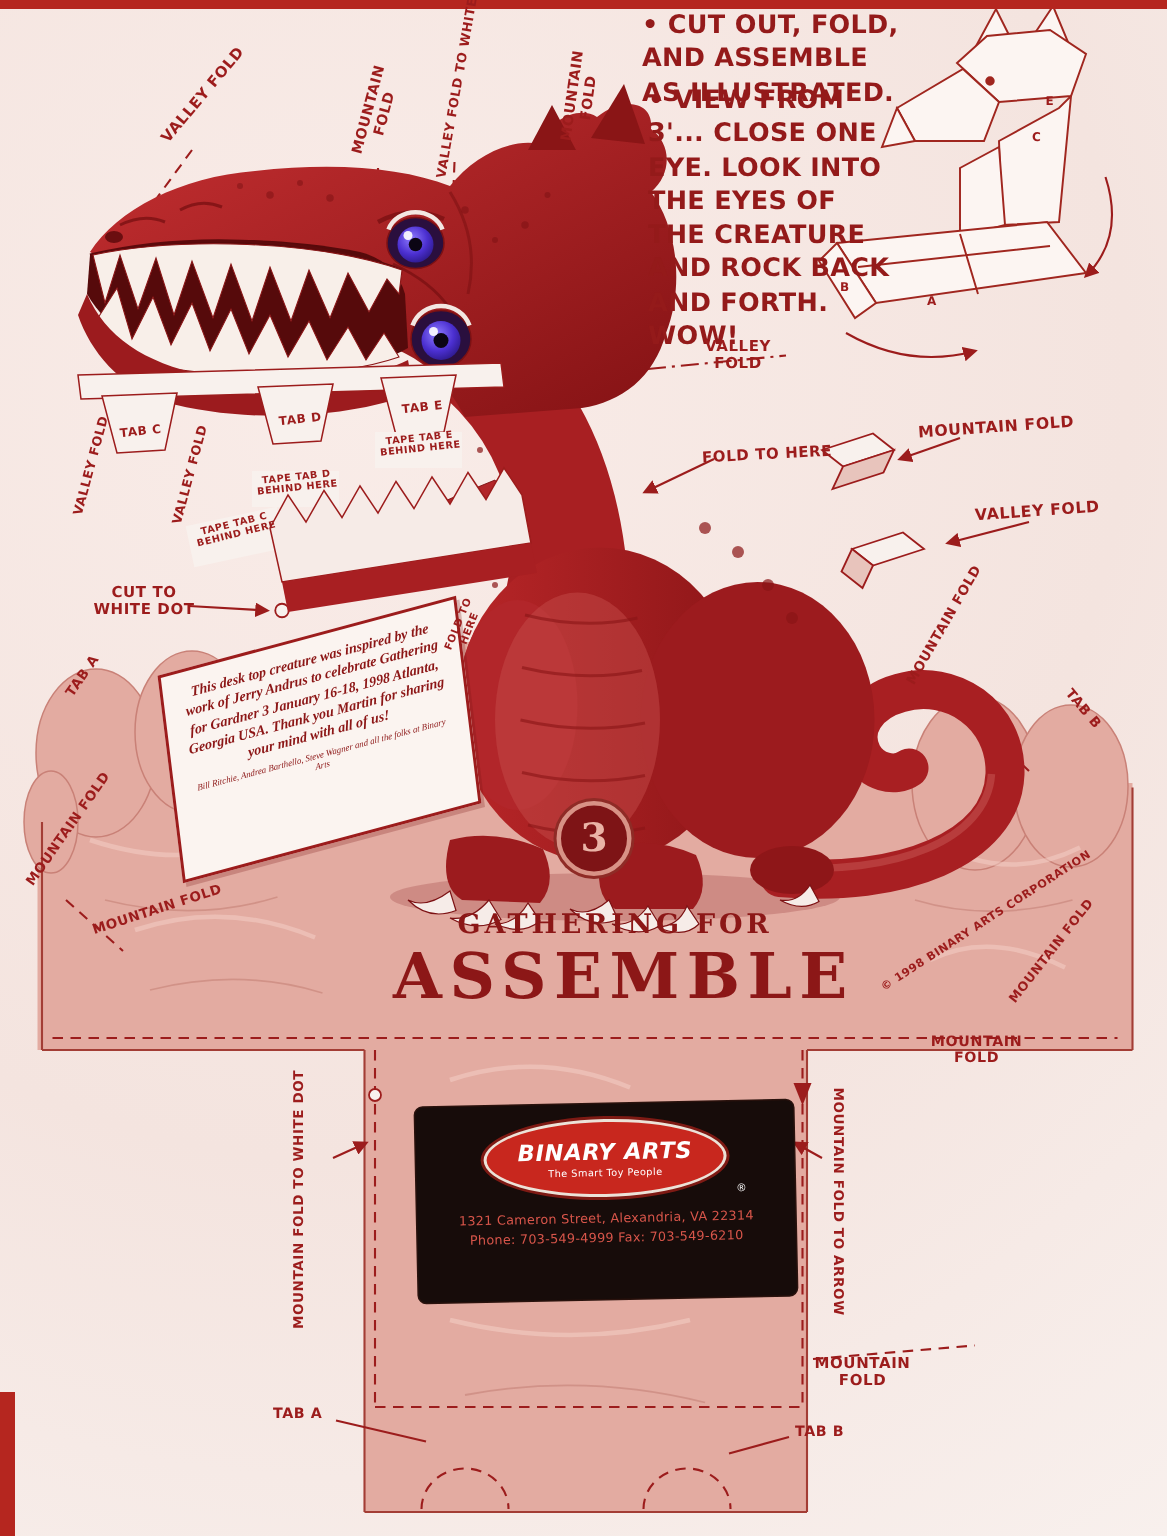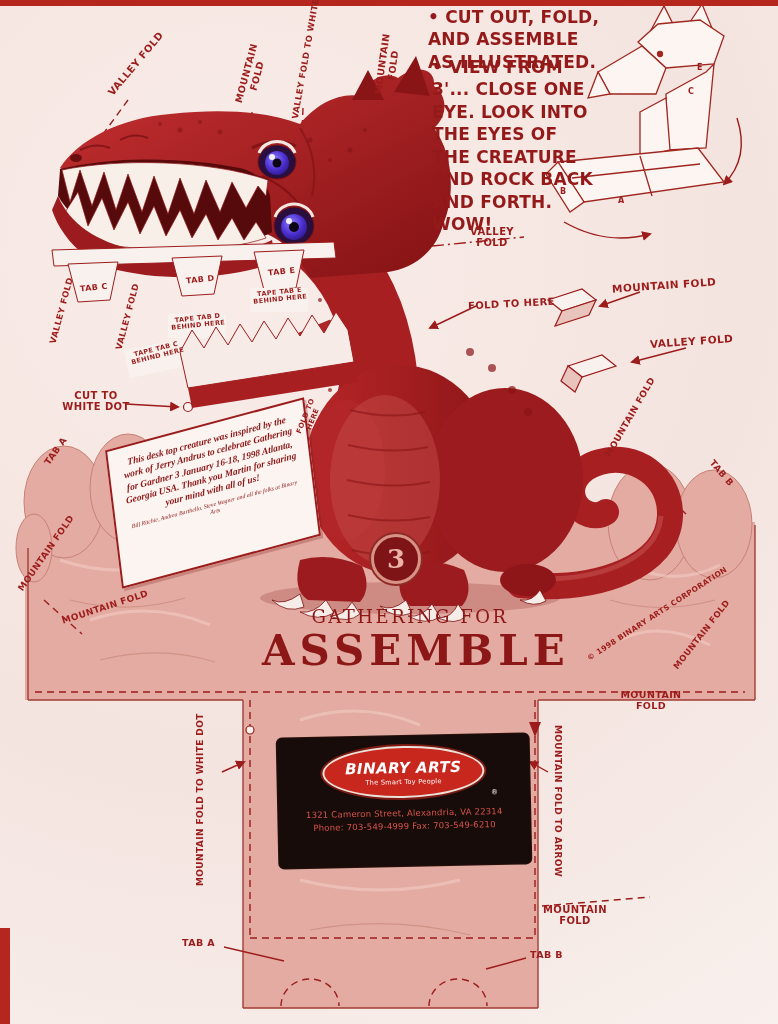--- a/index.html
+++ b/index.html
@@ -4,21 +4,21 @@
 <style>
   html,body{margin:0;padding:0;}
   body{width:778px;height:1024px;background:#f5e7e2;font-family:"DejaVu Sans",sans-serif;}
   #sheet{position:relative;width:778px;height:1024px;overflow:hidden;
          background:radial-gradient(circle at 30% 25%, #f9ece8 0%, #f4e4df 55%, #f8f0ed 100%);}
   svg.art{position:absolute;left:0;top:0;z-index:1;}
   .lbl{position:absolute;z-index:3;font-weight:bold;color:#9c1c1c;letter-spacing:.4px;
        line-height:1.12;white-space:nowrap;transform-origin:center;}
   .wrap{white-space:normal;text-align:center;}
   .instr{white-space:normal;font-size:17px;line-height:1.32;letter-spacing:.2px;color:#941a1a;}
-  .title1{position:absolute;z-index:2;font-family:"DejaVu Serif",serif;font-weight:normal;
+  .title1{position:absolute;z-index:2;font-family:"DejaVu Serif",serif;font-weight:bold;
           color:#8c1717;text-align:center;letter-spacing:2.5px;font-size:18px;}
   .title2{position:absolute;z-index:2;font-family:"DejaVu Serif",serif;font-weight:bold;
           color:#8c1717;text-align:center;letter-spacing:5px;font-size:42px;}
   .card{position:absolute;z-index:2;left:110px;top:424px;width:206px;height:138px;
         transform:rotate(-15deg) skewX(-8deg);background:#fbf4f0;border:2px solid #9c1c1c;
         box-shadow:2px 3px 0 rgba(120,20,20,.25);padding:9px 11px;box-sizing:border-box;}
   .card .ded{font-family:"Liberation Serif",serif;font-style:italic;font-weight:bold;
         font-size:9.5px;line-height:1.3;color:#8c1616;text-align:center;}
   .card .credits{font-family:"Liberation Serif",serif;font-style:italic;font-size:6px;
         color:#8c1616;text-align:center;margin-top:4px;line-height:1.25;}

